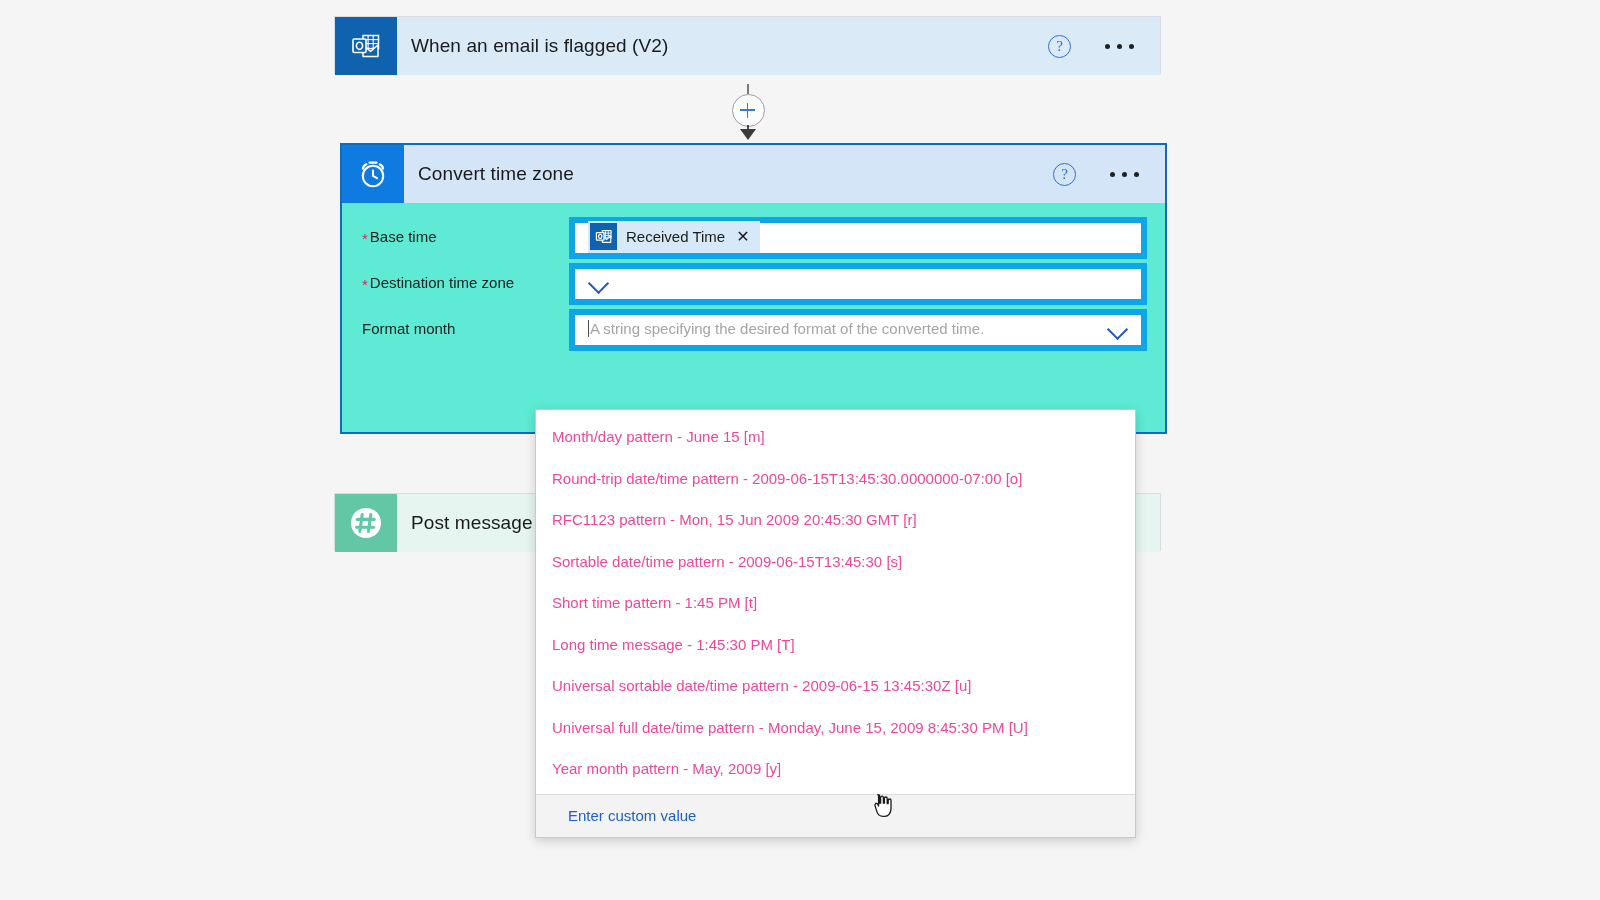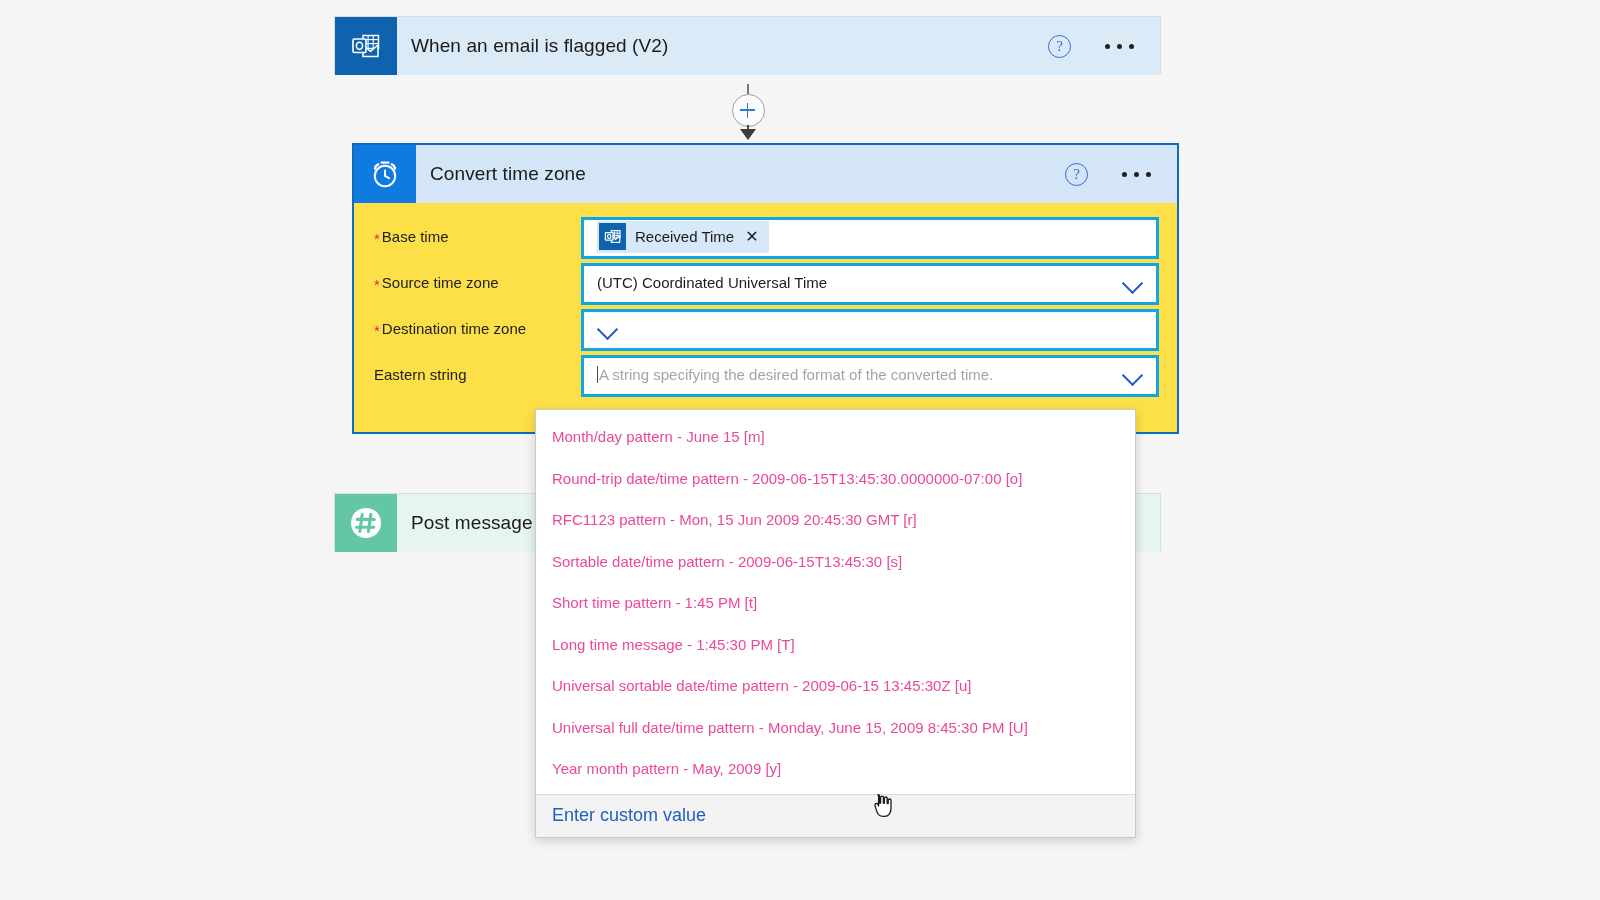--- a/index.html
+++ b/index.html
@@ -137,26 +137,26 @@
     position: absolute;
     left: 27px; top: 45px;
     width: 0; height: 0;
     border-left: 8px solid transparent;
     border-right: 8px solid transparent;
     border-top: 11px solid #3c3c3c;
   }
 
   
   #action-card {
-    left: 352px;
+    left: 340px;
     top: 143px;
     width: 827px;
     height: 291px;
     border: 2px solid #0f6cbd;
-    background: #fde047;
+    background: #5eead4;
   }
   #action-card .card-header { background: #d3e5f7; height: 58px; }
   .clock-tile {
     width: 62px;
     height: 58px;
     background: #0f7ae0;
     display: flex;
     align-items: center;
     justify-content: center;
   }
@@ -185,21 +185,21 @@
   .req-star {
     color: #d6285a;
     font-size: 15px;
     margin-right: 2px;
     position: relative;
     top: 2px;
   }
   .field {
     flex: 1 1 auto;
     height: 42px;
-    border: 3px solid #0ea5e9;
+    border: 6px solid #0ea5e9;
     background: #ffffff;
     display: flex;
     align-items: center;
     padding: 0 12px 3px 13px;
     box-sizing: border-box;
     font-size: 15px;
     color: #1b1b1b;
     position: relative;
   }
   .field-text { flex: 1 1 auto; white-space: nowrap; overflow: hidden; }
@@ -286,22 +286,22 @@
     color: #ec4899;
     white-space: nowrap;
     box-sizing: border-box;
   }
   .dd-footer {
     border-top: 1px solid #dcdcdc;
     background: #f3f3f3;
     height: 42px;
     display: flex;
     align-items: center;
-    padding: 0 16px;
-    font-size: 18px;
+    padding: 0 32px;
+    font-size: 15px;
     color: #1f5fc4;
     position: relative;
     text-align: right;
   }
 
   
   .cursor-pointer {
     position: absolute;
     left: 873px;
     top: 793px;
@@ -386,37 +386,30 @@
                 <rect x="2.5" y="8" width="13.5" height="13.5" rx="1.2" fill="#0f62ad" stroke="#ffffff" stroke-width="2.2"></rect>
                 <ellipse cx="9.3" cy="14.8" rx="3" ry="3.5" fill="none" stroke="#ffffff" stroke-width="2.2"></ellipse>
               </svg>
             </span>
             <span class="token-label">Received Time</span>
             <span class="token-x">✕</span>
           </span>
         </div>
       </div>
 
-      <div class="form-row">
-        <div class="form-label"><span class="req-star">*</span><span>Source time zone</span></div>
-        <div class="field">
-          <span class="field-text">(UTC) Coordinated Universal Time</span>
-          <span class="chev"></span>
-        </div>
-      </div>
 
       <div class="form-row">
         <div class="form-label"><span class="req-star">*</span><span>Destination time zone</span></div>
         <div class="field">
           <span class="chev"></span>
         </div>
       </div>
 
       <div class="form-row">
-        <div class="form-label"><span>Eastern string</span></div>
+        <div class="form-label"><span>Format month</span></div>
         <div class="field">
           <span class="caret"></span>
             <span class="field-text field-placeholder">A string specifying the desired format of the converted time.</span>
           <span class="chev"></span>
         </div>
       </div>
 
     </div>
   </div>
 

